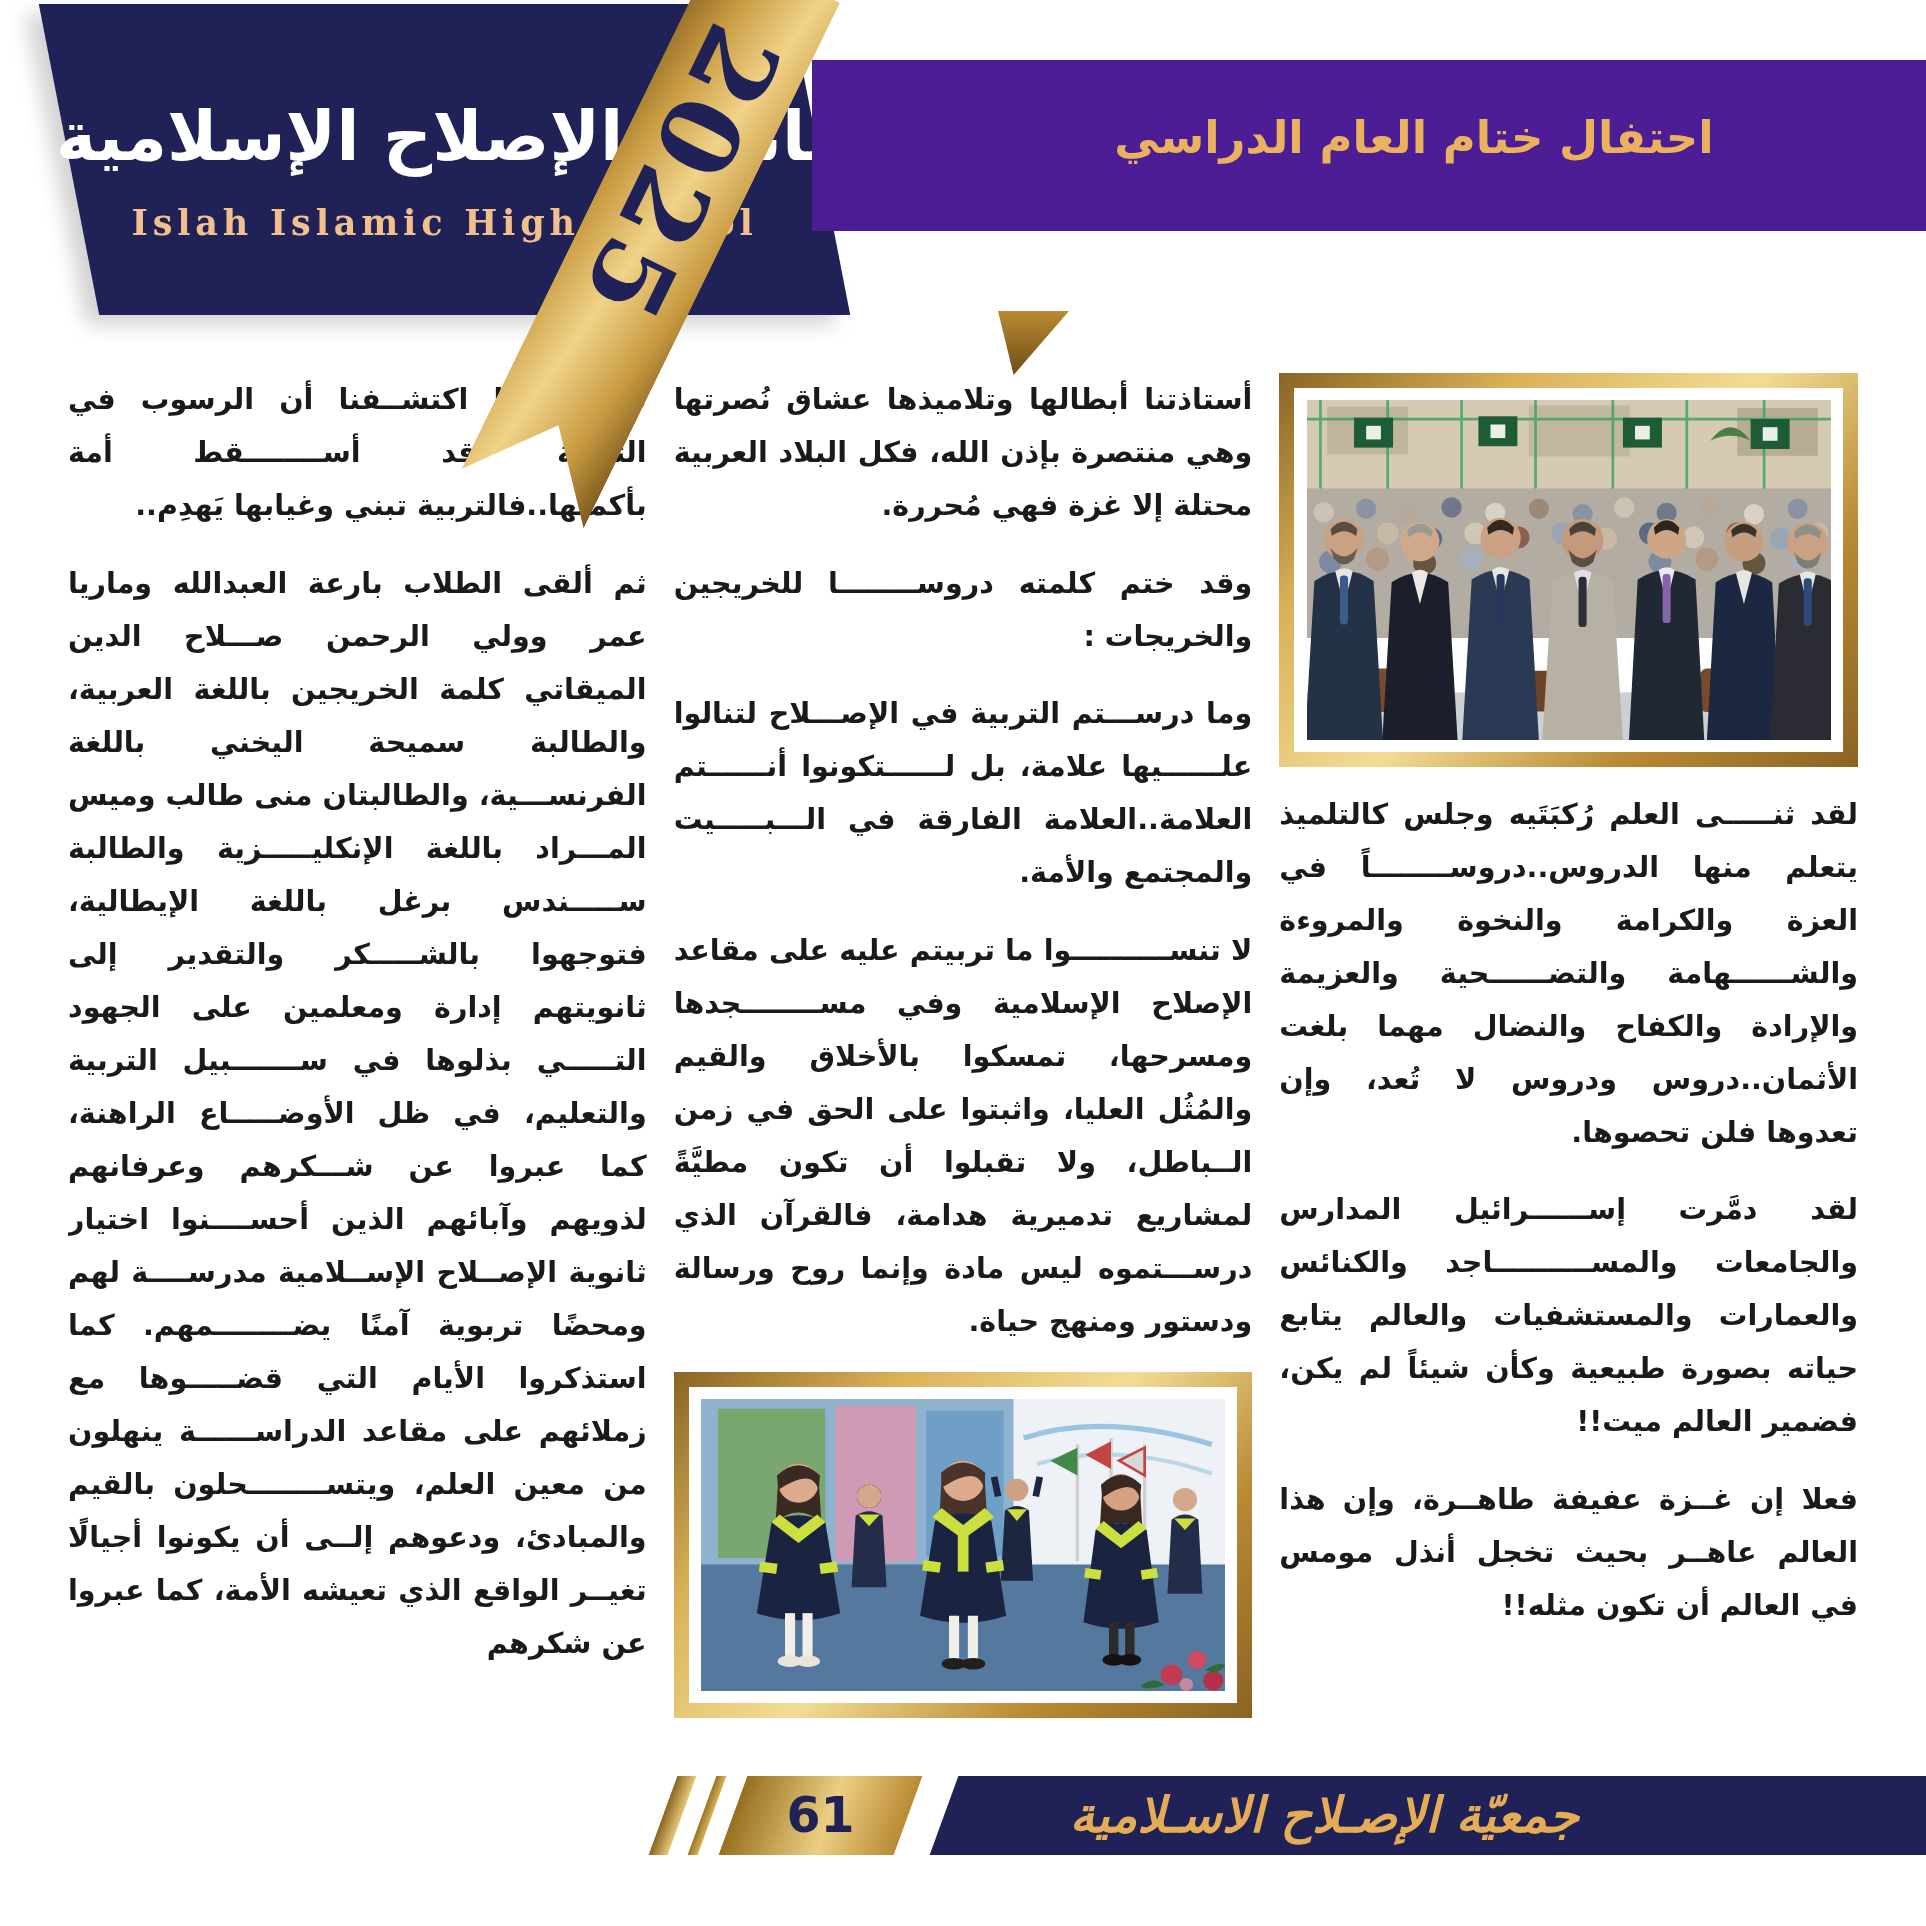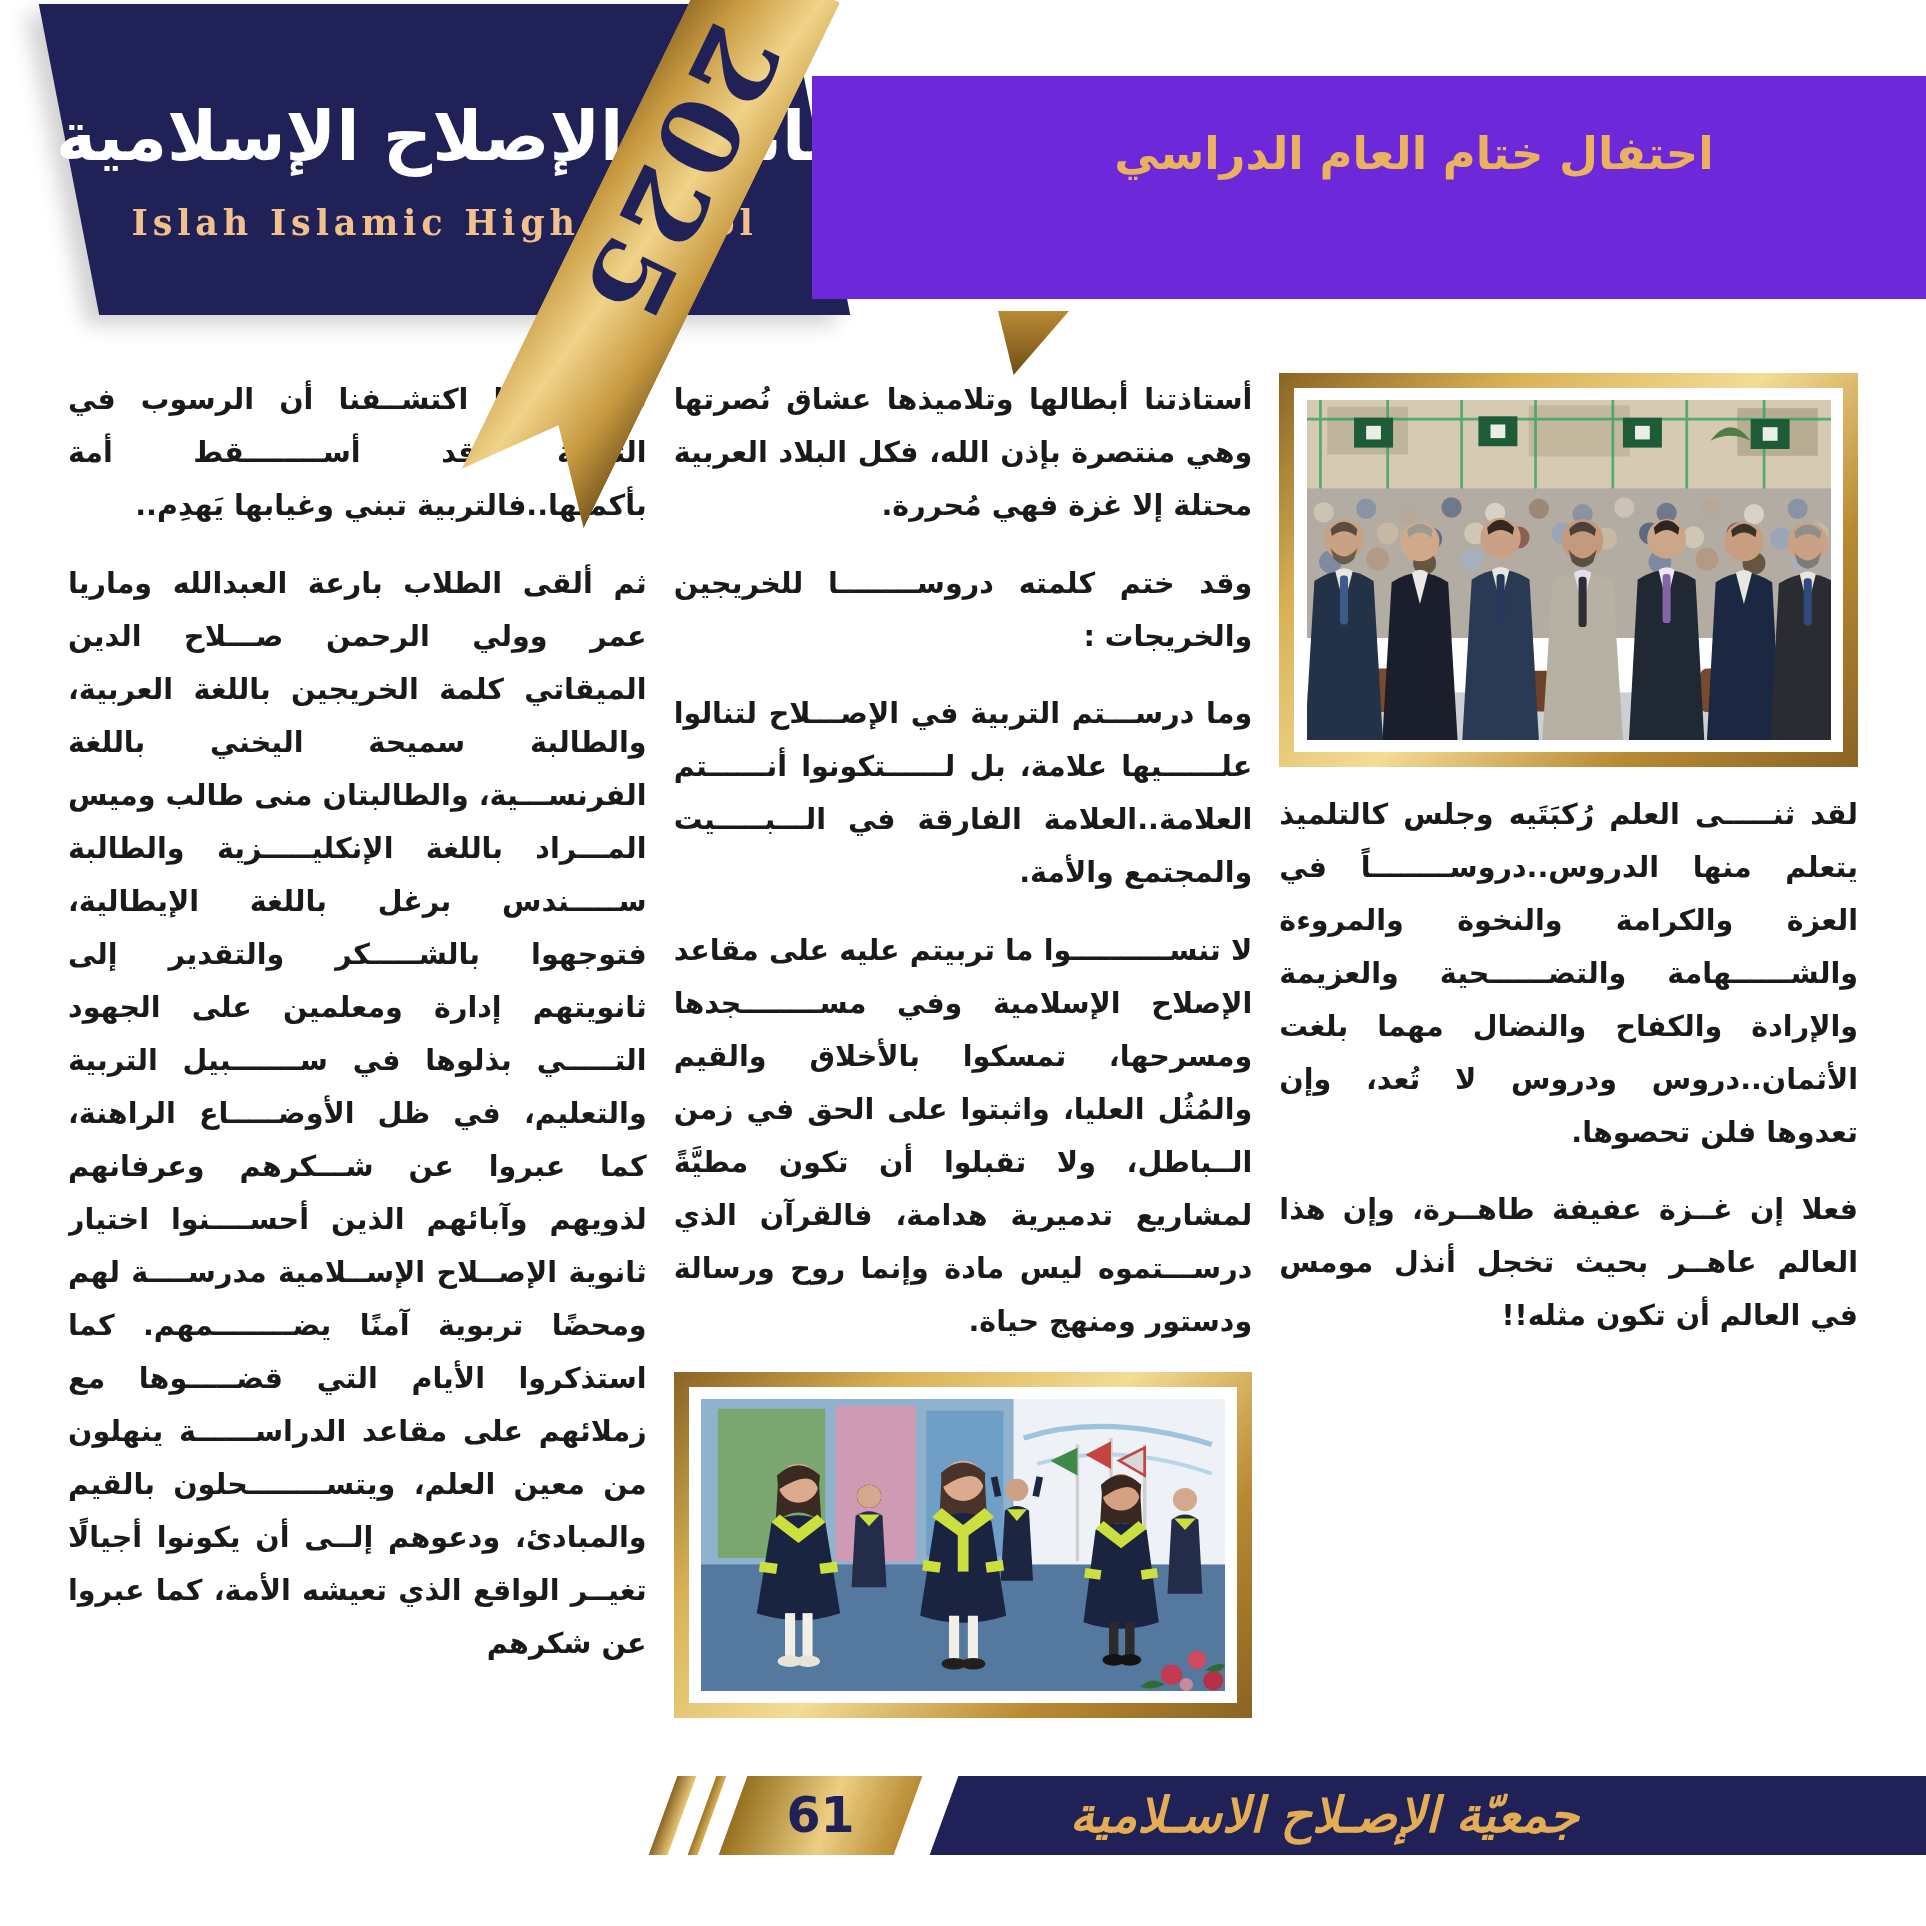--- a/index.html
+++ b/index.html
@@ -23,22 +23,22 @@
   .school-ar {
     color:#ffffff; font-size:68px; font-weight:bold; white-space:nowrap;
     margin-top:20.4px;
   }
   .school-en {
     color:#f2c08c; font-size:35px; font-weight:bold; letter-spacing:4.8px;
     direction:ltr; margin-top:26px; white-space:nowrap;
     font-family:"DejaVu Serif", serif;
   }
   .banner-right {
-    position:absolute; left:812px; top:76px; width:1114px; height:223px;
-    background:#6d28d9; z-index:1;
+    position:absolute; left:812px; top:60px; width:1114px; height:171px;
+    background:#4c1d95; z-index:1;
   }
   .banner-title {
     position:absolute; left:262px; top:44px; width:680px;
     text-align:center; color:#eab25e; font-weight:bold;
     font-size:45px; line-height:67px; direction:rtl; white-space:nowrap;
   }
   .ribbon-fold {
     position:absolute; left:998px; top:311px; width:71px; height:64px;
     background:linear-gradient(180deg,#b98a33,#6e4d15);
     clip-path:polygon(0 0, 100% 0, 22% 100%); z-index:2;
@@ -250,20 +250,21 @@
                 <path d="M-20 224 Q0 248 20 224 L15 240 Q0 256 -15 240 Z" fill="#7d7d75"></path>
                 <path d="M-56 500 L-43 270 Q0 242 43 270 L56 500 Z" fill="#2b2b33"></path>
                 <path d="M-12 256 L0 304 L12 256 Q0 248 -12 256 Z" fill="#e8e6e2"></path>
                 <rect x="-6" y="262" width="12" height="70" rx="5" fill="#2f4a7a"></rect>
               </g>
             </g>
           </svg>
         </div>
       </figure>
       <p>لقد ثنـــــى العلم رُكبَتَيه وجلس كالتلميذ يتعلم منها الدروس..دروســــــــاً في العزة والكرامة والنخوة والمروءة والشــــــهامة والتضــــــحية والعزيمة والإرادة والكفاح والنضال مهما بلغت الأثمان..دروس ودروس لا تُعد، وإن تعدوها فلن تحصوها.</p>
+      <p>لقد دمَّرت إســــــرائيل المدارس والجامعات والمســــــــــاجد والكنائس والعمارات والمستشفيات والعالم يتابع حياته بصورة طبيعية وكأن شيئاً لم يكن، فضمير العالم ميت!!</p>
       <p>فعلا إن غــزة عفيفة طاهــرة، وإن هذا العالم عاهــر بحيث تخجل أنذل مومس في العالم أن تكون مثله!!</p>
 
     </section>
 
     <section class="col">
       <p>أستاذتنا أبطالها وتلاميذها عشاق نُصرتها وهي منتصرة بإذن الله، فكل البلاد العربية محتلة إلا غزة فهي مُحررة.</p>
       <p>وقد ختم كلمته دروســــــــا للخريجين والخريجات :</p>
       <p>وما درســـتم التربية في الإصـــلاح لتنالوا علــــــيها علامة، بل لــــــتكونوا أنــــــتم العلامة..العلامة الفارقة في الـــبـــــيت والمجتمع والأمة.</p>
       <p>لا تنســــــــــوا ما تربيتم عليه على مقاعد الإصلاح الإسلامية وفي مســــــــجدها ومسرحها، تمسكوا بالأخلاق والقيم والمُثُل العليا، واثبتوا على الحق في زمن الــباطل، ولا تقبلوا أن تكون مطيَّةً لمشاريع تدميرية هدامة، فالقرآن الذي درســـتموه ليس مادة وإنما روح ورسالة ودستور ومنهج حياة.</p>
       <figure class="photo-frame bottom">

